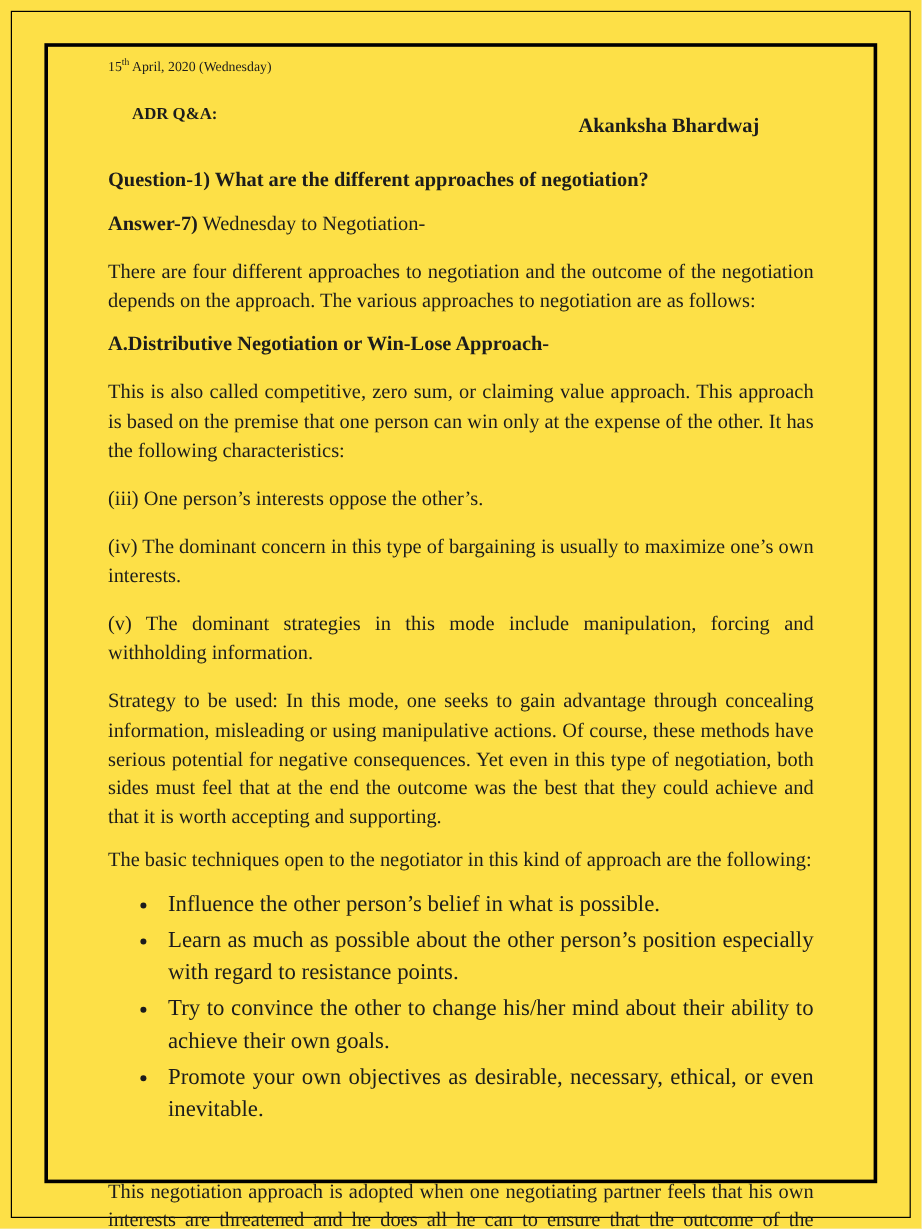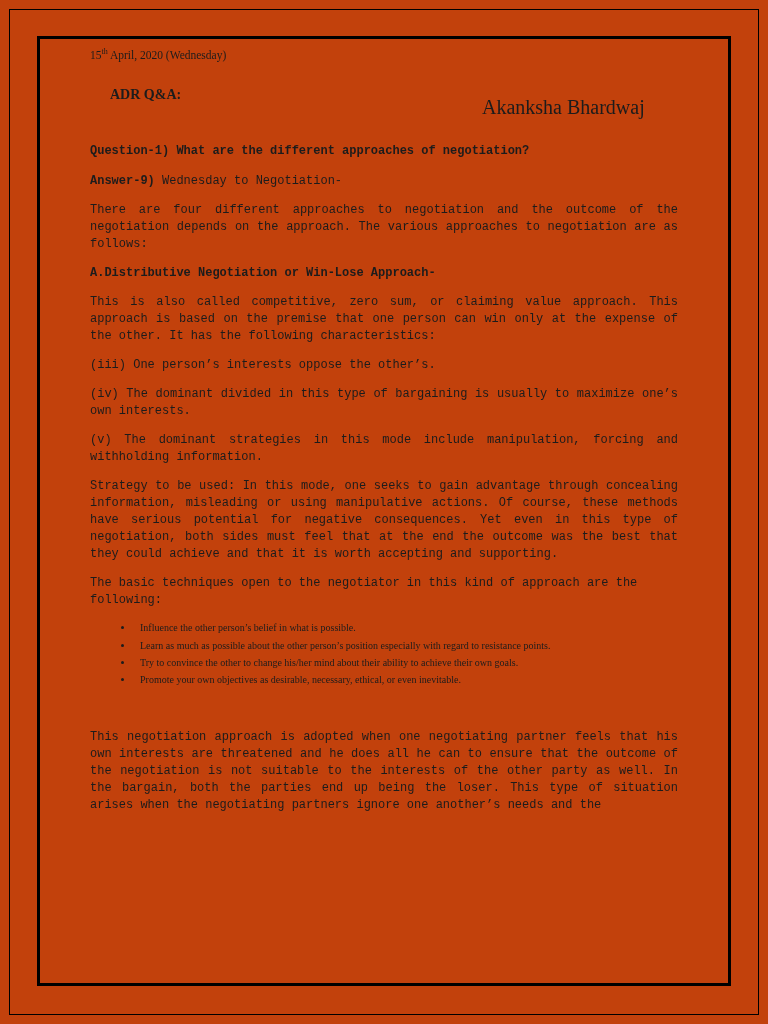--- a/index.html
+++ b/index.html
@@ -6,21 +6,21 @@
     margin: 0;
     padding: 0;
     background: #f4f3f1;
     font-family: "Liberation Serif", serif;
   }
   .canvas {
     position: relative;
     width: 768px;
     height: 1024px;
     margin: 0 auto;
-    background: #c2410c;
+    background: #fde047;
     overflow: hidden;
   }
   .outer-frame {
     position: absolute;
     inset: 9px;
     border: 1.5px solid #000;
     pointer-events: none;
   }
   .inner-frame {
     position: absolute;
@@ -46,39 +46,38 @@
     margin-bottom: 16px;
     margin-left: 20px;
   }
   .doc-title {
     font-weight: bold;
     font-size: 14px;
   }
   .author-block {
     margin-left: auto;
     width: 196px;
-    font-weight: normal;
-    font-size: 20px;
+    font-weight: bold;
+    font-size: 17px;
     line-height: 2.0;
   }
   p {
-    font-size: 12px;
+    font-size: 17px;
     line-height: 1.42;
     margin: 0 0 12px 0;
-    font-family: Liberation Mono, monospace;
   }
-  .just { text-align: justify; }
+  .just { text-align: justify; margin-top: 16px; }
   .bold { font-weight: bold; }
   .q { margin-bottom: 13px; }
   ul.techniques {
     margin: 0 0 12px 0;
     padding-left: 44px;
   }
   ul.techniques li {
-    font-size: 10px;
+    font-size: 19px;
     line-height: 1.42;
     margin-bottom: 3px;
     text-align: justify;
     padding-left: 6px;
   }
   .final-para {
     margin-top: 42px;
   }
 </style>
 </head>
@@ -92,30 +91,30 @@
 
     <div class="header-row">
       <div class="doc-title">ADR Q&amp;A:</div>
       <div class="author-block">
         <div>Akanksha Bhardwaj</div>
       </div>
     </div>
 
     <p class="bold q">Question-1) What are the different approaches of negotiation?</p>
 
-    <p><b>Answer-9)</b><span> Wednesday to Negotiation-</span></p>
+    <p><b>Answer-7)</b><span> Wednesday to Negotiation-</span></p>
 
     <p class="just">There are four different approaches to negotiation and the outcome of the negotiation depends on the approach. The various approaches to negotiation are as follows:</p>
 
     <p class="bold">A.Distributive Negotiation or Win-Lose Approach-</p>
 
     <p class="just">This is also called competitive, zero sum, or claiming value approach. This approach is based on the premise that one person can win only at the expense of the other. It has the following characteristics:</p>
 
     <p class="just">(iii) One person’s interests oppose the other’s.</p>
-    <p class="just">(iv) The dominant divided in this type of bargaining is usually to maximize one’s own interests.</p>
+    <p class="just">(iv) The dominant concern in this type of bargaining is usually to maximize one’s own interests.</p>
     <p class="just">(v) The dominant strategies in this mode include manipulation, forcing and withholding information.</p>
 
     <p class="just">Strategy to be used: In this mode, one seeks to gain advantage through concealing information, misleading or using manipulative actions. Of course, these methods have serious potential for negative consequences. Yet even in this type of negotiation, both sides must feel that at the end the outcome was the best that they could achieve and that it is worth accepting and supporting.</p>
 
     <p>The basic techniques open to the negotiator in this kind of approach are the following:</p>
 
     <ul class="techniques">
       <li>Influence the other person’s belief in what is possible.</li>
       <li>Learn as much as possible about the other person’s position especially with regard to resistance points.</li>
       <li>Try to convince the other to change his/her mind about their ability to achieve their own goals.</li>

